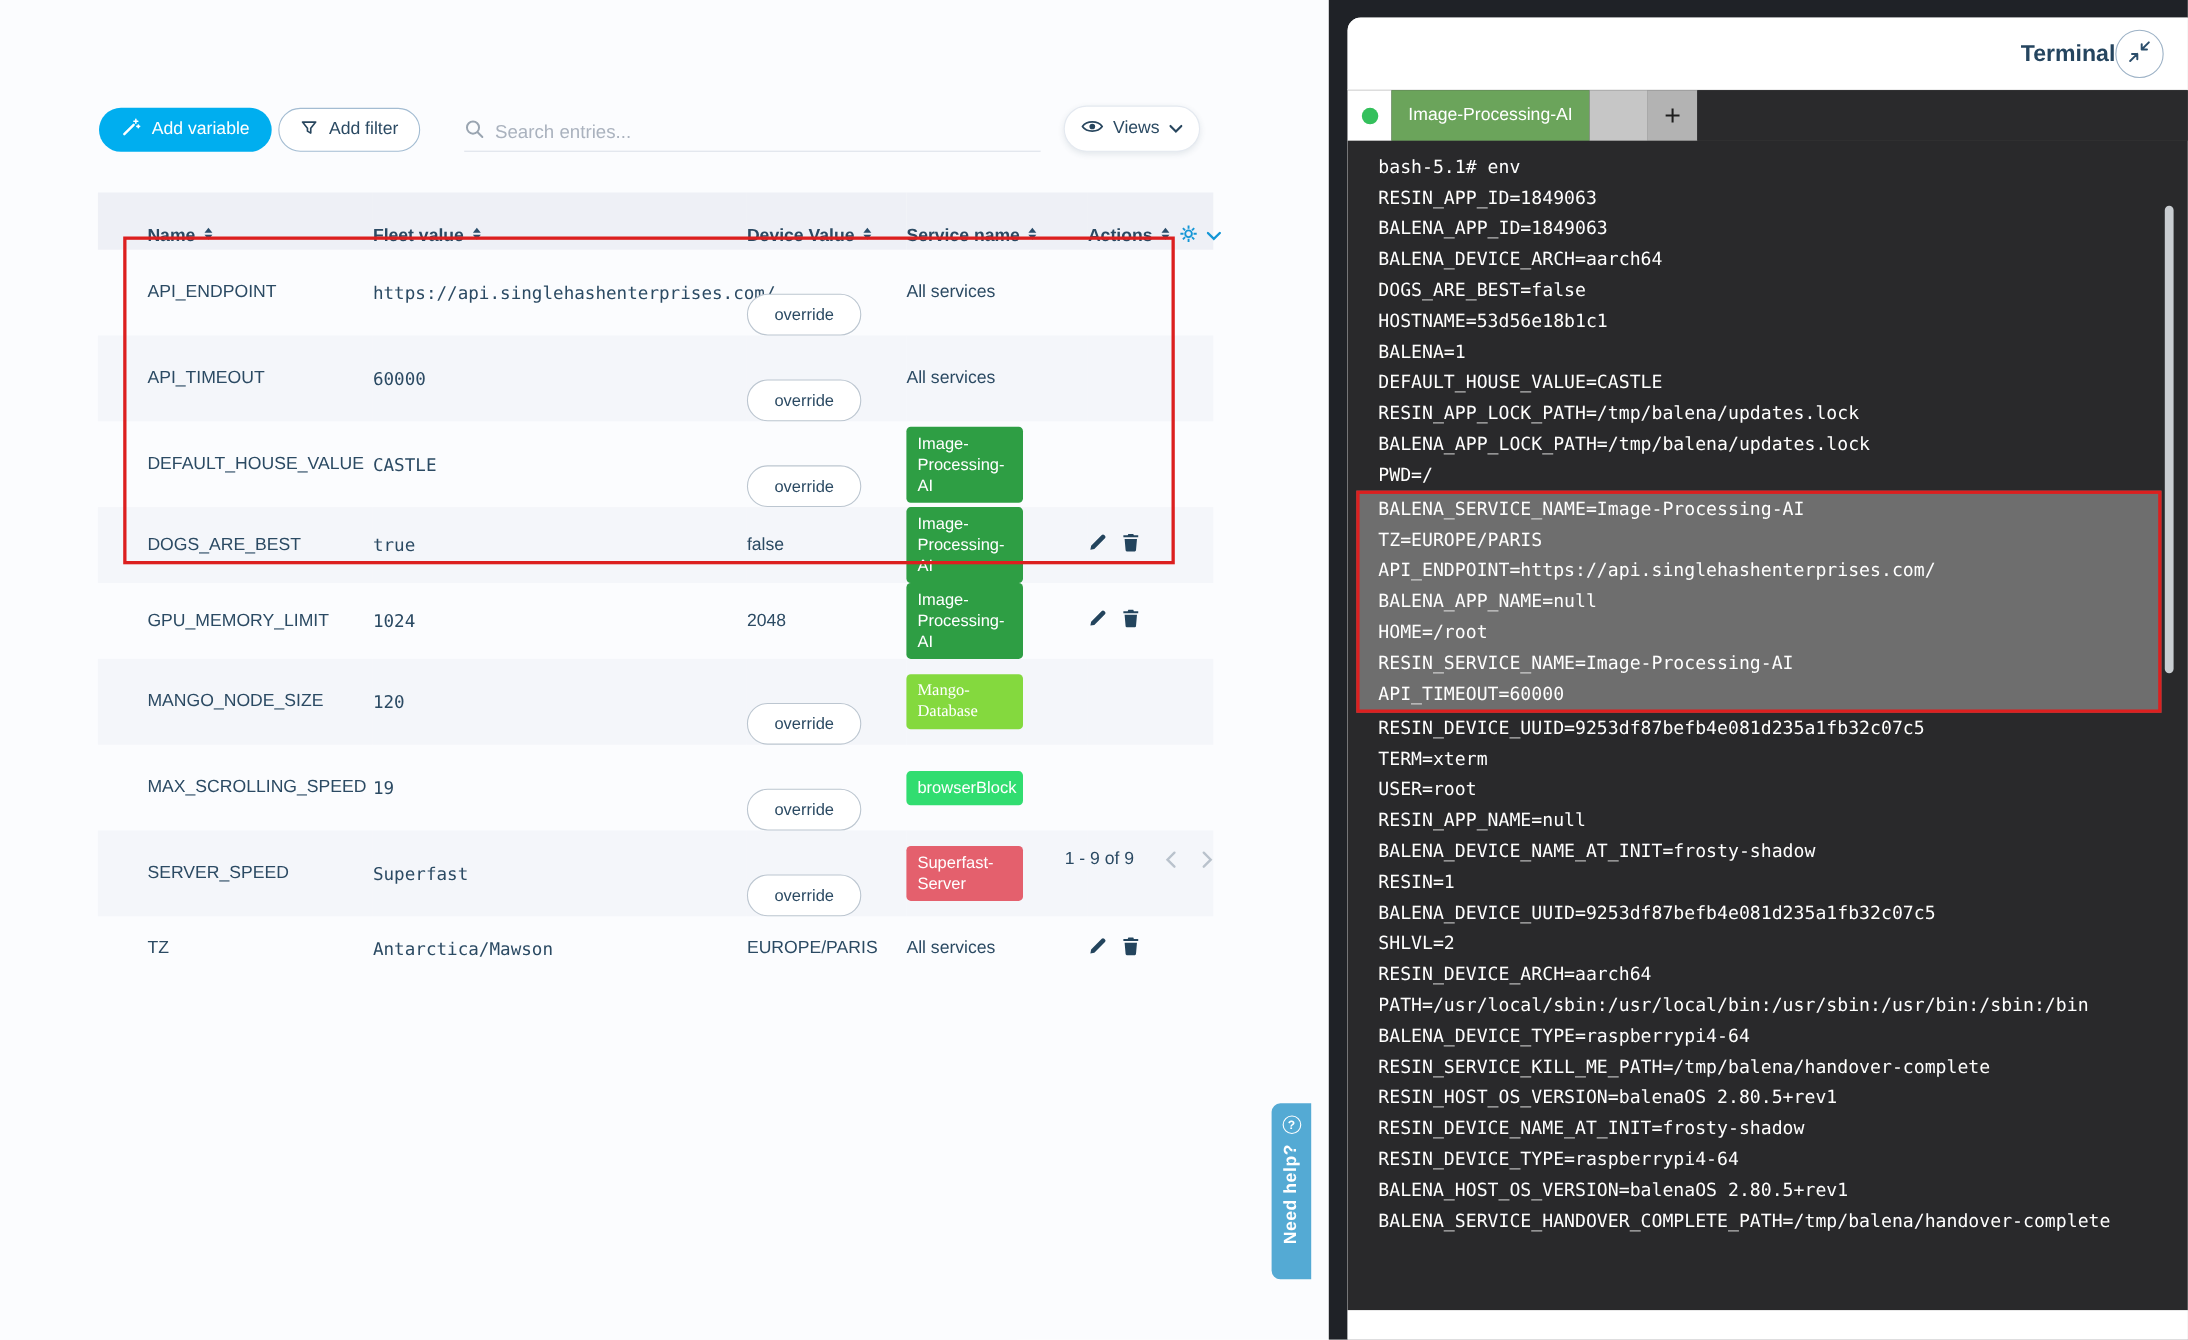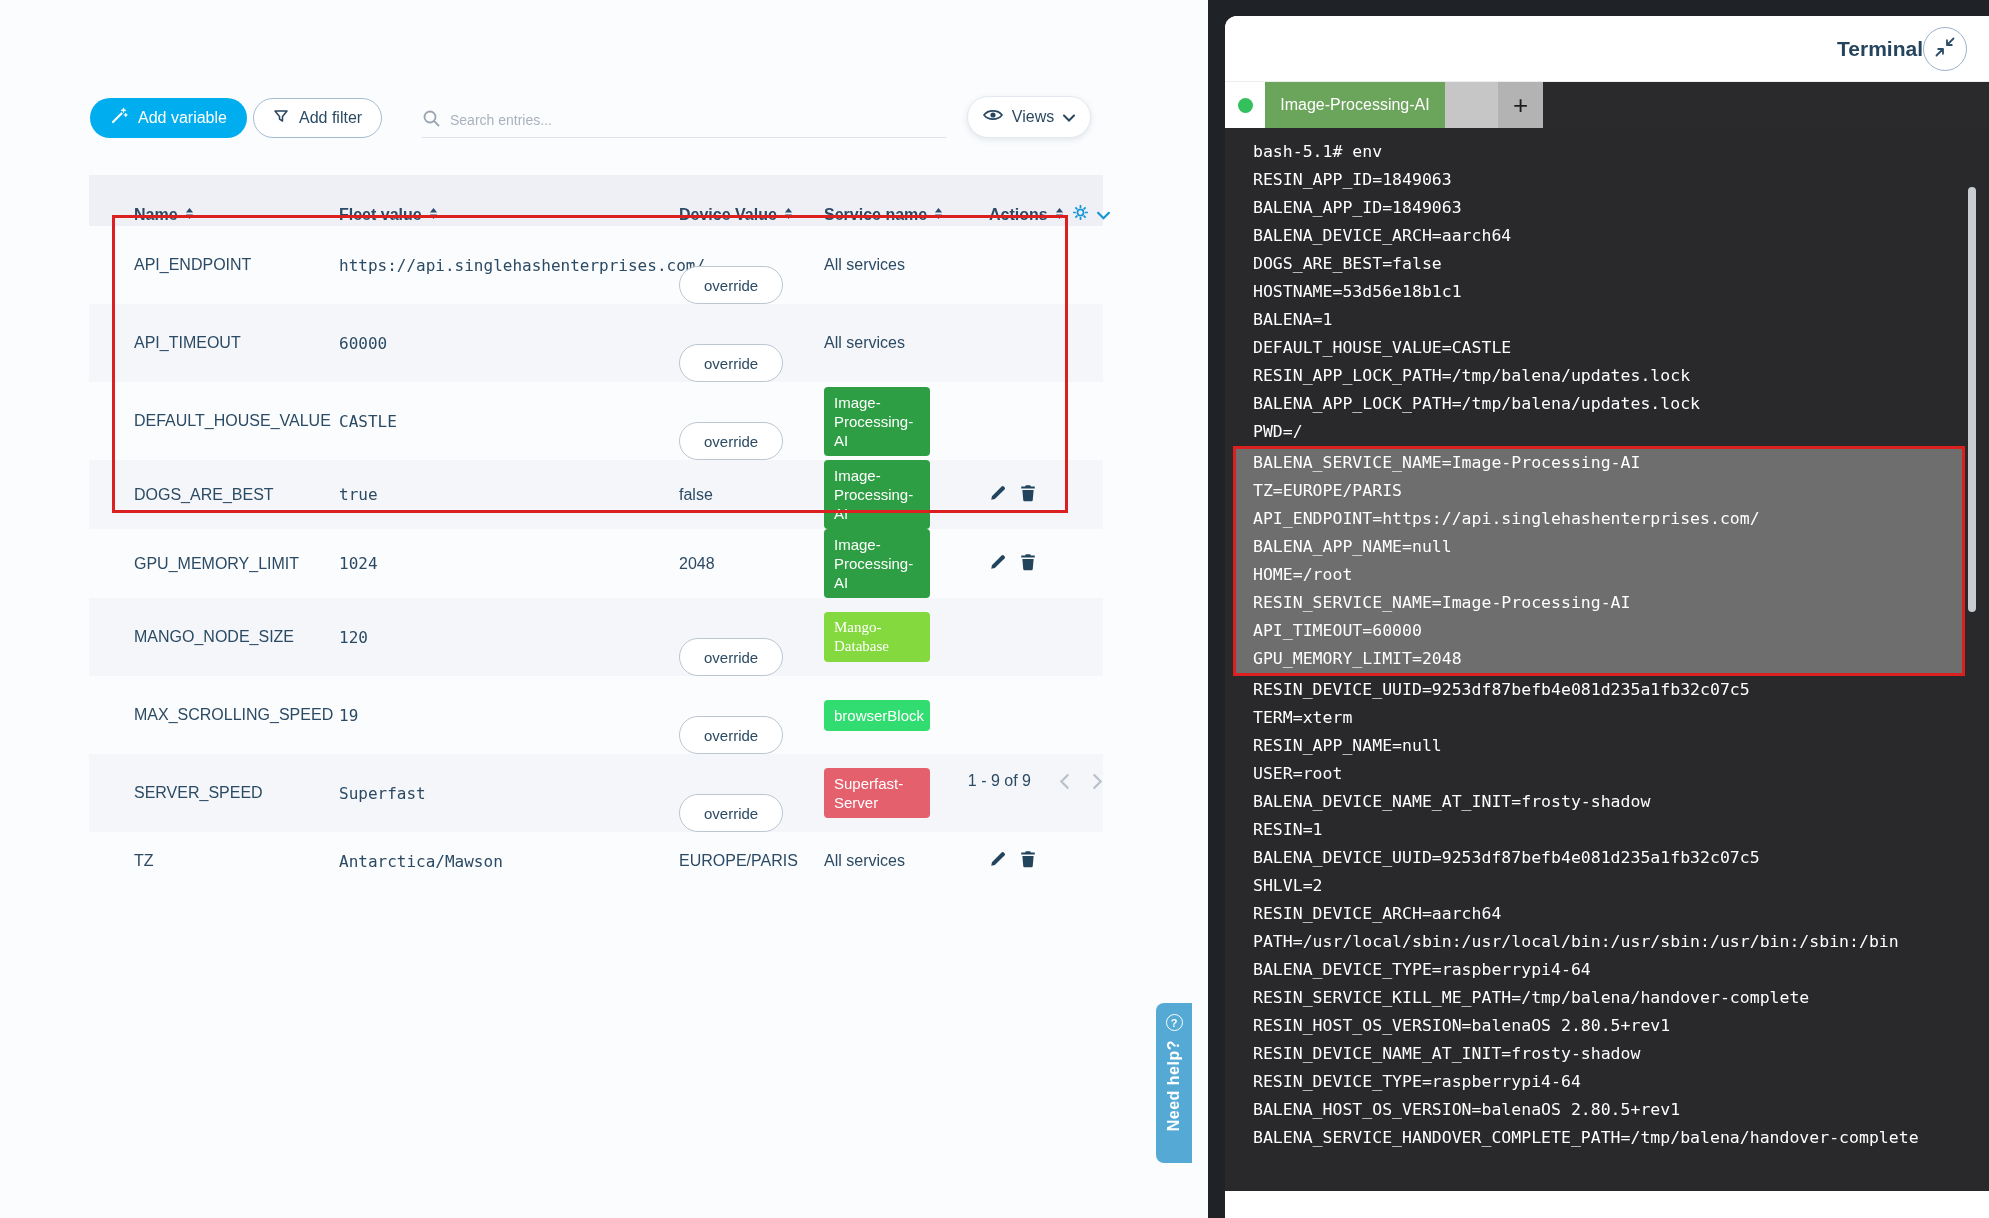--- a/index.html
+++ b/index.html
@@ -19,21 +19,21 @@
   .left-panel{position:absolute;left:0;top:0;width:1208px;height:1218px;background:#fbfcfe;}
 
   .btn-add-variable{position:absolute;left:90px;top:98px;height:40px;padding:0 20px;
     background:var(--accent);color:#fff;border:none;border-radius:20px;font-size:16px;
     display:inline-flex;align-items:center;gap:10px;}
   .btn-add-filter{position:absolute;left:253px;top:98px;height:40px;padding:0 19px;
     background:#fff;color:var(--navy);border:1px solid #a3bcd2;border-radius:20px;font-size:16px;
     display:inline-flex;align-items:center;gap:10px;}
   .search-box{position:absolute;left:422px;top:102px;width:524px;height:36px;
     border-bottom:1px solid #dde2ea;display:flex;align-items:center;gap:10px;}
-  .search-box input{border:none;outline:none;background:transparent;font-size:14px;color:#44566b;width:100%;}
+  .search-box input{border:none;outline:none;background:transparent;font-size:17px;color:#44566b;width:100%;}
   .search-box input::placeholder{color:#aab2be;}
   .btn-views{position:absolute;left:967px;top:96px;width:124px;height:42px;background:#fff;
     border:1px solid #e4e9f0;border-radius:21px;box-shadow:0 2px 6px rgba(40,70,94,.12);
     display:flex;align-items:center;justify-content:center;gap:9px;font-size:16px;color:var(--navy);}
 
   
   .var-table{position:absolute;left:89px;top:175px;width:1014px;border-collapse:collapse;table-layout:fixed;}
   .var-table th{height:46px;background:#eef0f6;text-align:left;font-size:16px;font-weight:bold;color:var(--navy);}
   .var-table th .th-inner{display:flex;align-items:center;gap:7px;margin-top:28px;}
   .var-table td{height:58px;vertical-align:middle;font-size:16px;color:var(--navy);}
@@ -343,26 +343,25 @@
           <div class="term-line">BALENA_APP_LOCK_PATH=/tmp/balena/updates.lock</div>
           <div class="term-line">PWD=/</div>
           <div class="hl-block">
             <div class="term-line">BALENA_SERVICE_NAME=Image-Processing-AI</div>
             <div class="term-line">TZ=EUROPE/PARIS</div>
             <div class="term-line">API_ENDPOINT=https://api.singlehashenterprises.com/</div>
             <div class="term-line">BALENA_APP_NAME=null</div>
             <div class="term-line">HOME=/root</div>
             <div class="term-line">RESIN_SERVICE_NAME=Image-Processing-AI</div>
             <div class="term-line">API_TIMEOUT=60000</div>
-            <div class="term-line">GPU_MEMORY_LIMIT=2048</div>
           </div>
           <div class="term-line">RESIN_DEVICE_UUID=9253df87befb4e081d235a1fb32c07c5</div>
           <div class="term-line">TERM=xterm</div>
+          <div class="term-line">USER=root</div>
           <div class="term-line">RESIN_APP_NAME=null</div>
-          <div class="term-line">USER=root</div>
           <div class="term-line">BALENA_DEVICE_NAME_AT_INIT=frosty-shadow</div>
           <div class="term-line">RESIN=1</div>
           <div class="term-line">BALENA_DEVICE_UUID=9253df87befb4e081d235a1fb32c07c5</div>
           <div class="term-line">SHLVL=2</div>
           <div class="term-line">RESIN_DEVICE_ARCH=aarch64</div>
           <div class="term-line">PATH=/usr/local/sbin:/usr/local/bin:/usr/sbin:/usr/bin:/sbin:/bin</div>
           <div class="term-line">BALENA_DEVICE_TYPE=raspberrypi4-64</div>
           <div class="term-line">RESIN_SERVICE_KILL_ME_PATH=/tmp/balena/handover-complete</div>
           <div class="term-line">RESIN_HOST_OS_VERSION=balenaOS 2.80.5+rev1</div>
           <div class="term-line">RESIN_DEVICE_NAME_AT_INIT=frosty-shadow</div>

